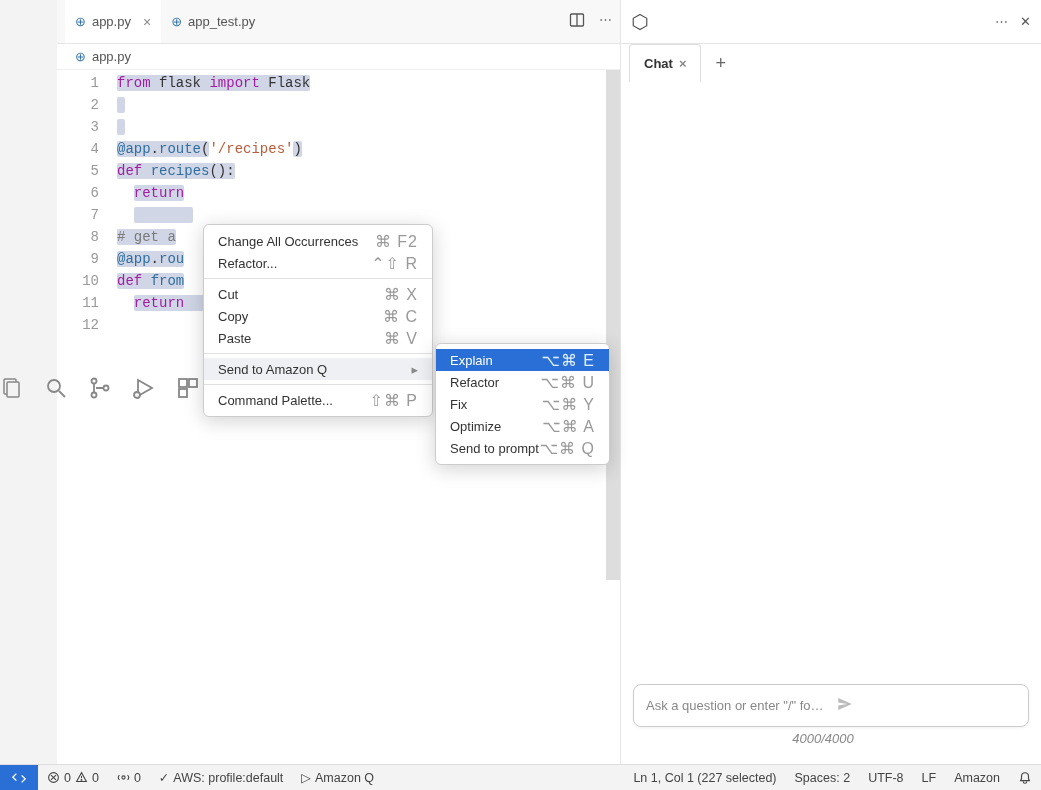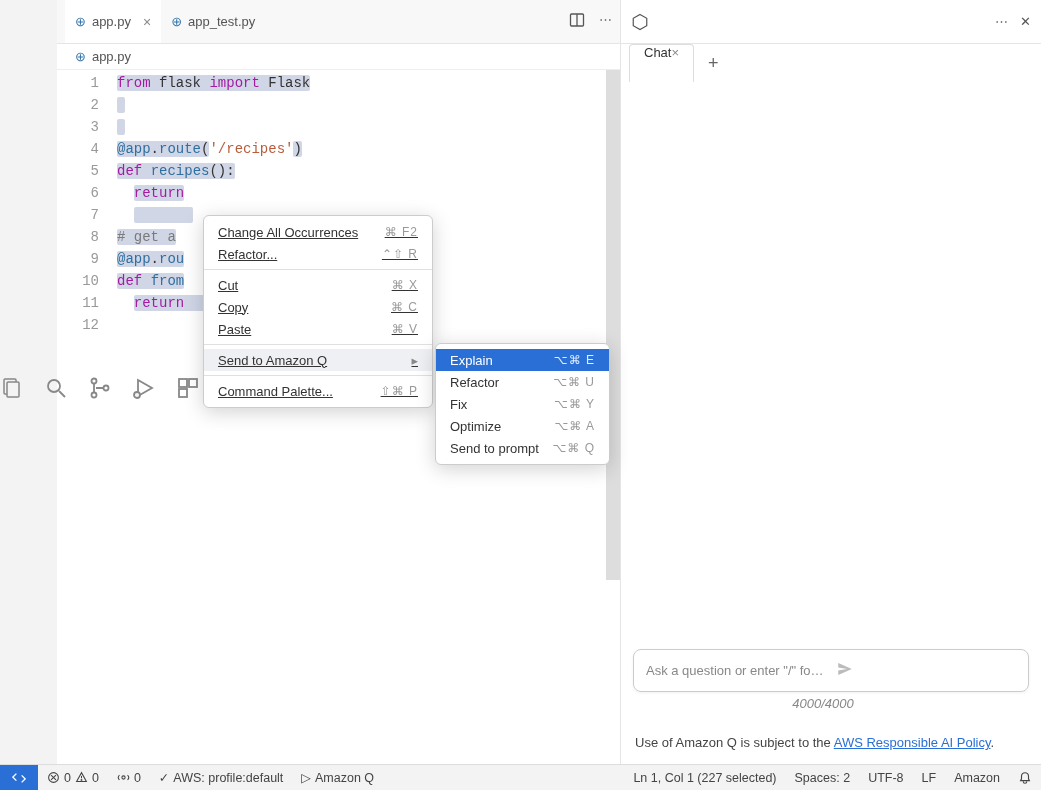--- a/index.html
+++ b/index.html
@@ -84,41 +84,41 @@
   position: absolute; z-index: 50; background: #fff;
   border: 1px solid #ccc; border-radius: 6px;
   box-shadow: 0 4px 20px rgba(0,0,0,0.18);
   padding: 5px 0; min-width: 230px;
 }
 .ctx-item {
   display: flex; align-items: center; justify-content: space-between;
   padding: 4px 14px; color: #333; cursor: pointer; height: 22px;
 }
 .ctx-item.highlight { background: #2a6fd6; color: #fff; }
-.ctx-item .keys { color: #999; font-size: 12px; letter-spacing: 1px; }
+.ctx-item .keys { color: #999; font-size: 16px; letter-spacing: 1px; }
 .ctx-item.highlight .keys { color: #def; }
 .ctx-sep { height: 1px; background: #e0e0e0; margin: 4px 0; }
 .ctx-item .chevron { color: #888; }
 
 
 .chat-panel { width: 420px; display: flex; flex-direction: column; background: #fff; }
 .chat-top {
   height: 44px; display: flex; align-items: center; padding: 0 10px; gap: 12px;
   border-bottom: 1px solid #e5e5e5;
 }
 .chat-top .hex { width: 18px; height: 18px; color: #555; }
 .chat-top .grow { flex: 1; }
 .chat-top .more, .chat-top .x { color: #555; cursor: pointer; }
 .chat-tabs {
   display: flex; align-items: center; height: 38px; padding: 0 8px; gap: 6px;
 }
 .chat-tab {
-  display: flex; align-items: flex-start; padding: 0 14px;
+  display: flex; align-items: center; gap: 6px; padding: 0 14px;
   height: 100%; border: 1px solid #ddd; border-bottom: none;
-  border-radius: 4px 4px 0 0; background: #fff;
+  border-radius: 4px 4px 0 0; background: #fff; font-weight: bold;
 }
 .chat-tab .x { color: #888; cursor: pointer; }
 .chat-add { color: #666; font-size: 18px; padding: 0 8px; cursor: pointer; }
 .chat-body { flex: 1; }
 .chat-input-wrap { padding: 10px 12px; }
 .chat-input {
   display: flex; align-items: center; gap: 10px;
   border: 1px solid #ccc; border-radius: 8px; padding: 10px 12px;
   color: #888; box-shadow: 0 1px 3px rgba(0,0,0,0.06);
 }
@@ -278,23 +278,20 @@
         <div class="chat-input">
           <span>Ask a question or enter "/" for quick ac…</span>
           <span class="send">
             <svg width="18" height="18" viewBox="0 0 24 24" fill="currentColor">
                 <path d="M3 20l18-8L3 4v6l12 2-12 2z"></path>
               </svg>
           </span>
         </div>
         <div class="chat-counter">4000/4000</div>
       </div>
-      <div class="chat-footer">
-        <span>Use of Amazon Q is subject to the </span><a href="#">AWS Responsible AI Policy</a><span>.</span>
-      </div>
     </div>
 
   </div>
 
   <div class="status-bar">
     <div class="status-remote">
       <svg width="14" height="14" viewBox="0 0 16 16" fill="none" stroke="#fff" stroke-width="1.6">
           <path d="M5 3L1 7l4 4M11 5l4 4-4 4"></path>
         </svg>
     </div>
@@ -344,21 +341,21 @@
         <span>Amazon</span>
       </div>
     <div class="status-item">
       <svg width="14" height="14" viewBox="0 0 16 16" fill="none" stroke="currentColor" stroke-width="1.3">
           <path d="M8 2a4 4 0 00-4 4v3l-1 2h10l-1-2V6a4 4 0 00-4-4zM6 12a2 2 0 004 0"></path>
         </svg>
     </div>
   </div>
 </div>
 
-<div class="ctx-menu" id="ctx-main" style="left: 203px; top: 215px; text-decoration: underline;">
+<div class="ctx-menu" id="ctx-main" style="left: 203px; top: 224px;">
     <div class="ctx-item">
       <span>Change All Occurrences</span>
       <span class="keys">⌘ F2</span>
     </div>
     <div class="ctx-item">
       <span>Refactor...</span>
       <span class="keys">⌃⇧ R</span>
     </div>
     <div class="ctx-sep"></div>
     <div class="ctx-item">

